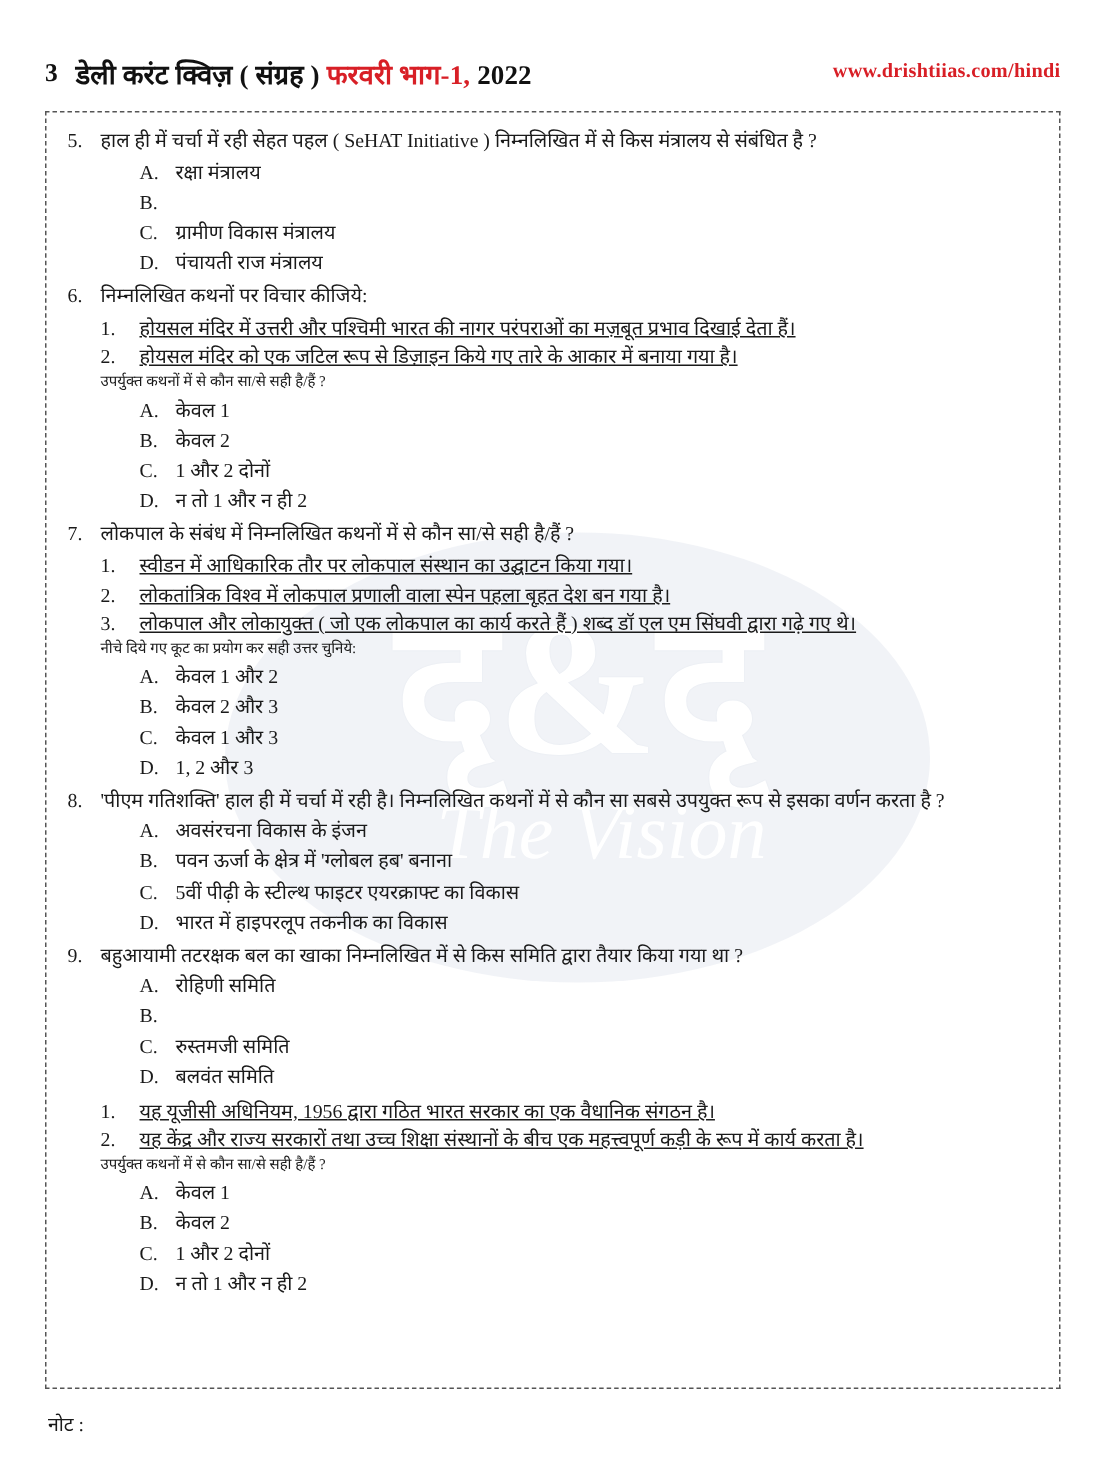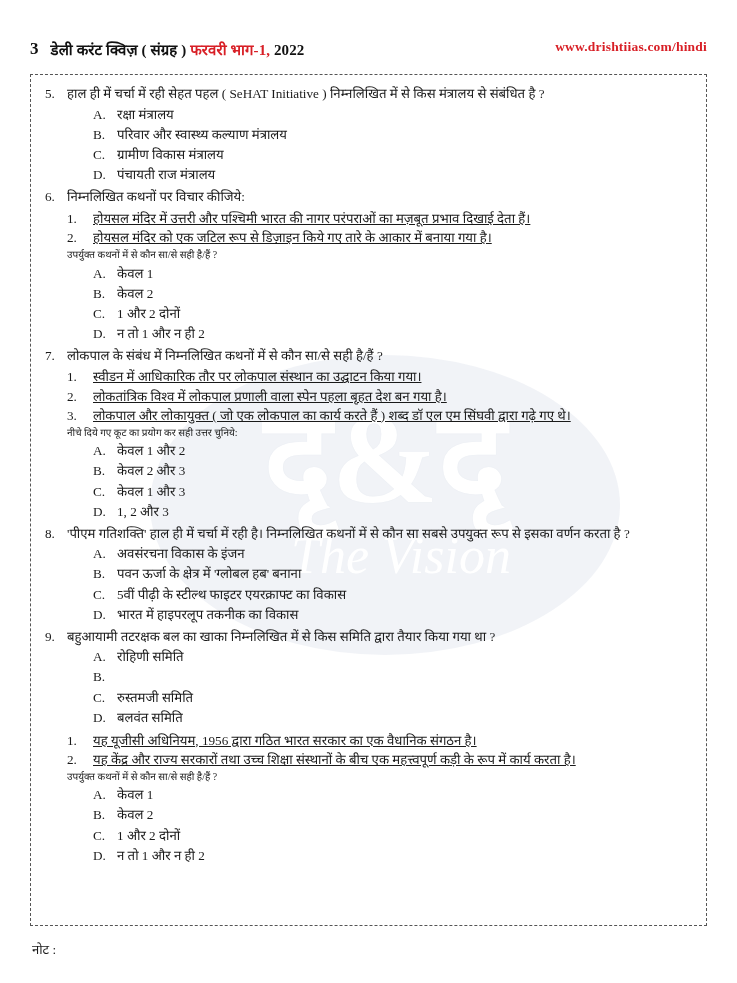--- a/index.html
+++ b/index.html
@@ -28,21 +28,21 @@
   }
   .page-number {
     font-family: "Liberation Serif", serif;
     font-weight: bold;
     font-size: 17px;
     color: #111;
     margin-left: 30px;
     margin-right: 12px;
   }
   .header-title {
-    font-size: 15px;
+    font-size: 18px;
     font-weight: bold;
     color: #111;
     letter-spacing: 0.1px;
     white-space: nowrap;
   }
   .header-title .red {
     color: #d81f26;
   }
   .header-url {
     position: absolute;
@@ -217,21 +217,20 @@
           <span class="q-num">5.</span>
           <span class="q-text">हाल ही में चर्चा में रही सेहत पहल ( SeHAT Initiative ) निम्नलिखित में से किस मंत्रालय से संबंधित है ?</span>
         </div>
         <div class="opt-list">
           <div class="opt-line">
             <span class="opt-label">A.</span>
             <span class="opt-text">रक्षा मंत्रालय</span>
           </div>
           <div class="opt-line">
             <span class="opt-label">B.</span>
-            <span class="opt-text">परिवार और स्वास्थ्य कल्याण मंत्रालय</span>
           </div>
           <div class="opt-line">
             <span class="opt-label">C.</span>
             <span class="opt-text">ग्रामीण विकास मंत्रालय</span>
           </div>
           <div class="opt-line">
             <span class="opt-label">D.</span>
             <span class="opt-text">पंचायती राज मंत्रालय</span>
           </div>
         </div>

